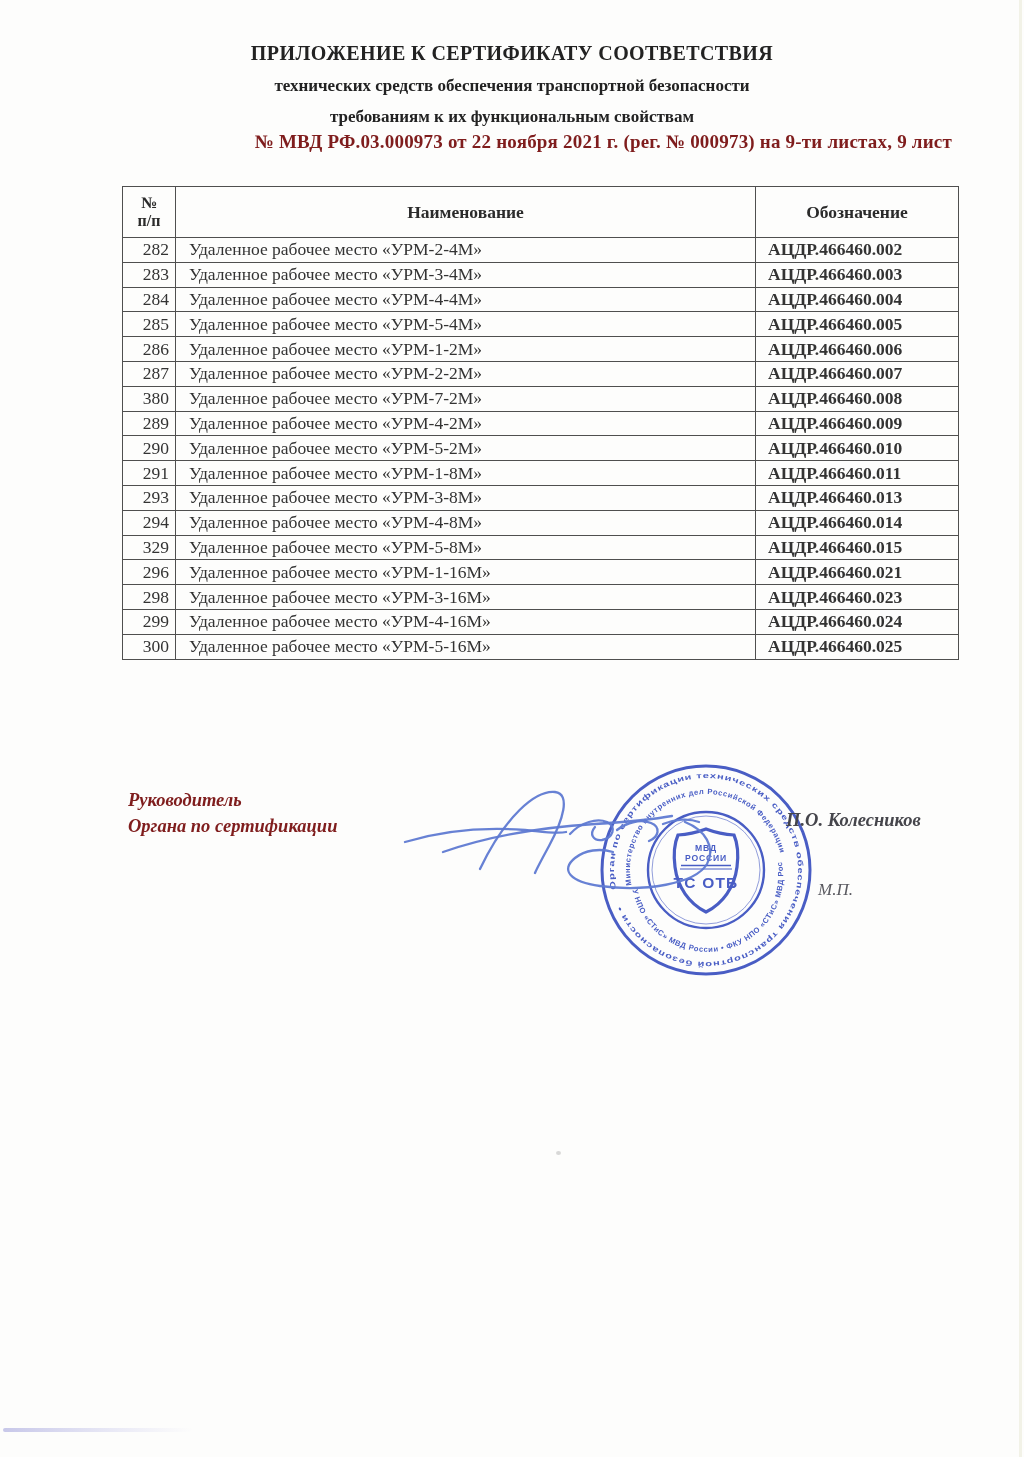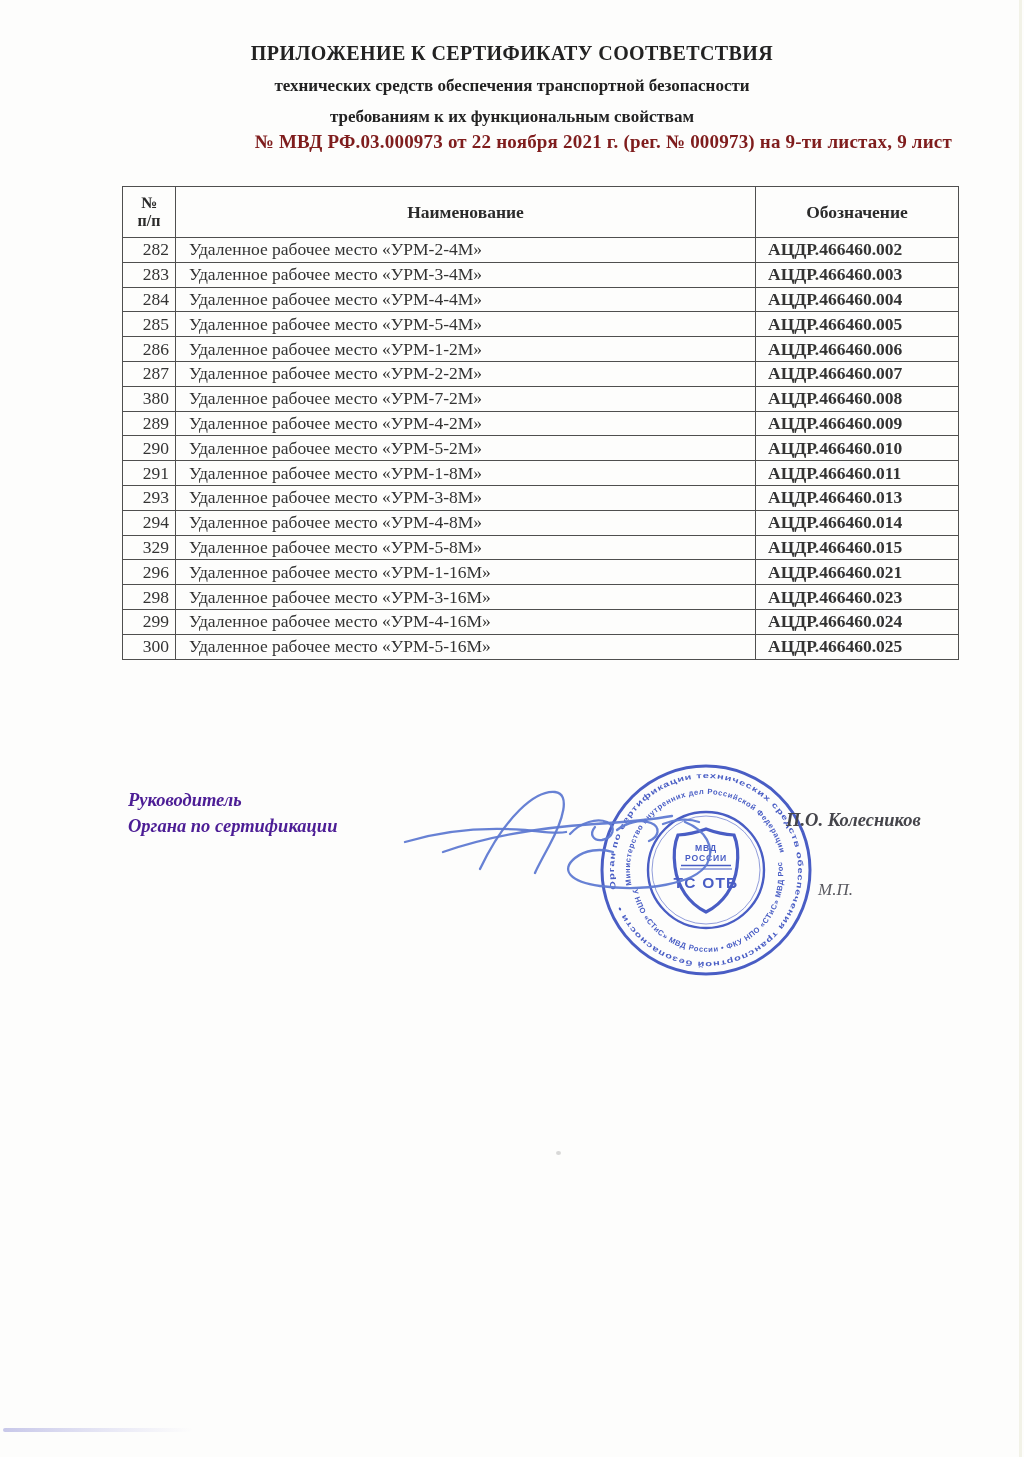--- a/index.html
+++ b/index.html
@@ -47,21 +47,21 @@
   .doc-table td{height:23.8px;vertical-align:middle;}
   col.c1{width:53px;} col.c2{width:580px;} col.c3{width:203px;}
   td.c-num{text-align:right;}
   td.c-name{padding-left:13px;}
   td.c-des{padding-left:12px;font-weight:bold;}
   th .numhdr{display:block;font-size:16px;}
 
   
   .sig-role{
     position:absolute;left:128px;top:787px;
-    font-size:18.5px;font-weight:bold;font-style:italic;color:#4c1d95;
+    font-size:18.5px;font-weight:bold;font-style:italic;color:#7f1d1d;
     line-height:26px;
   }
   .sig-name{
     position:absolute;left:786px;top:810px;
     font-size:18.5px;font-weight:bold;font-style:italic;color:#45454b;
   }
   .seal-note{
     position:absolute;left:818px;top:880px;
     font-size:17px;font-style:italic;color:#5a5a60;
   }

